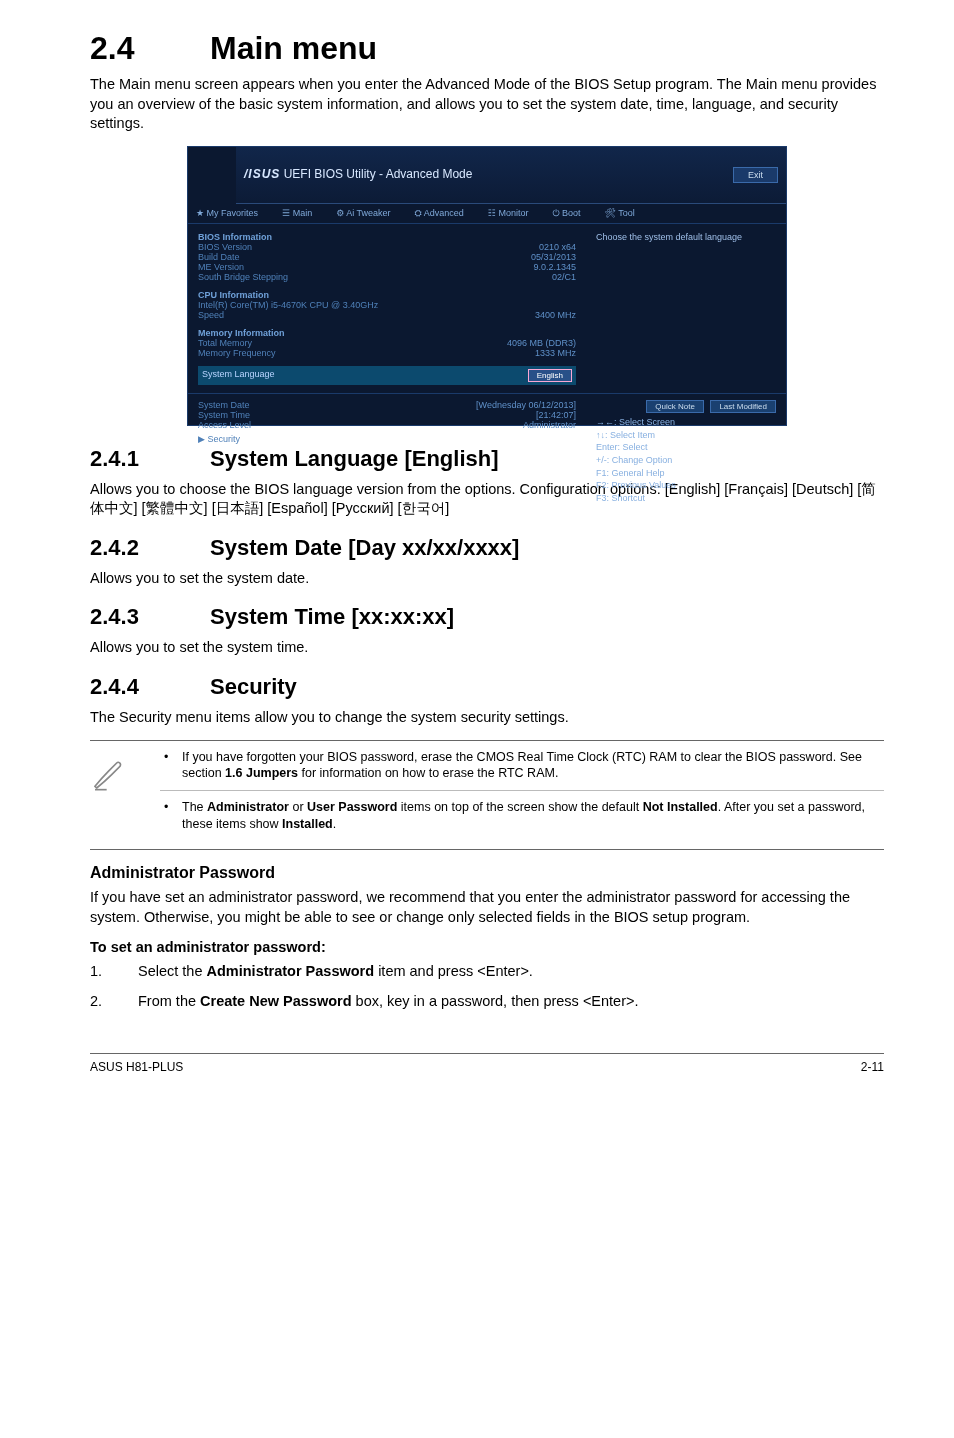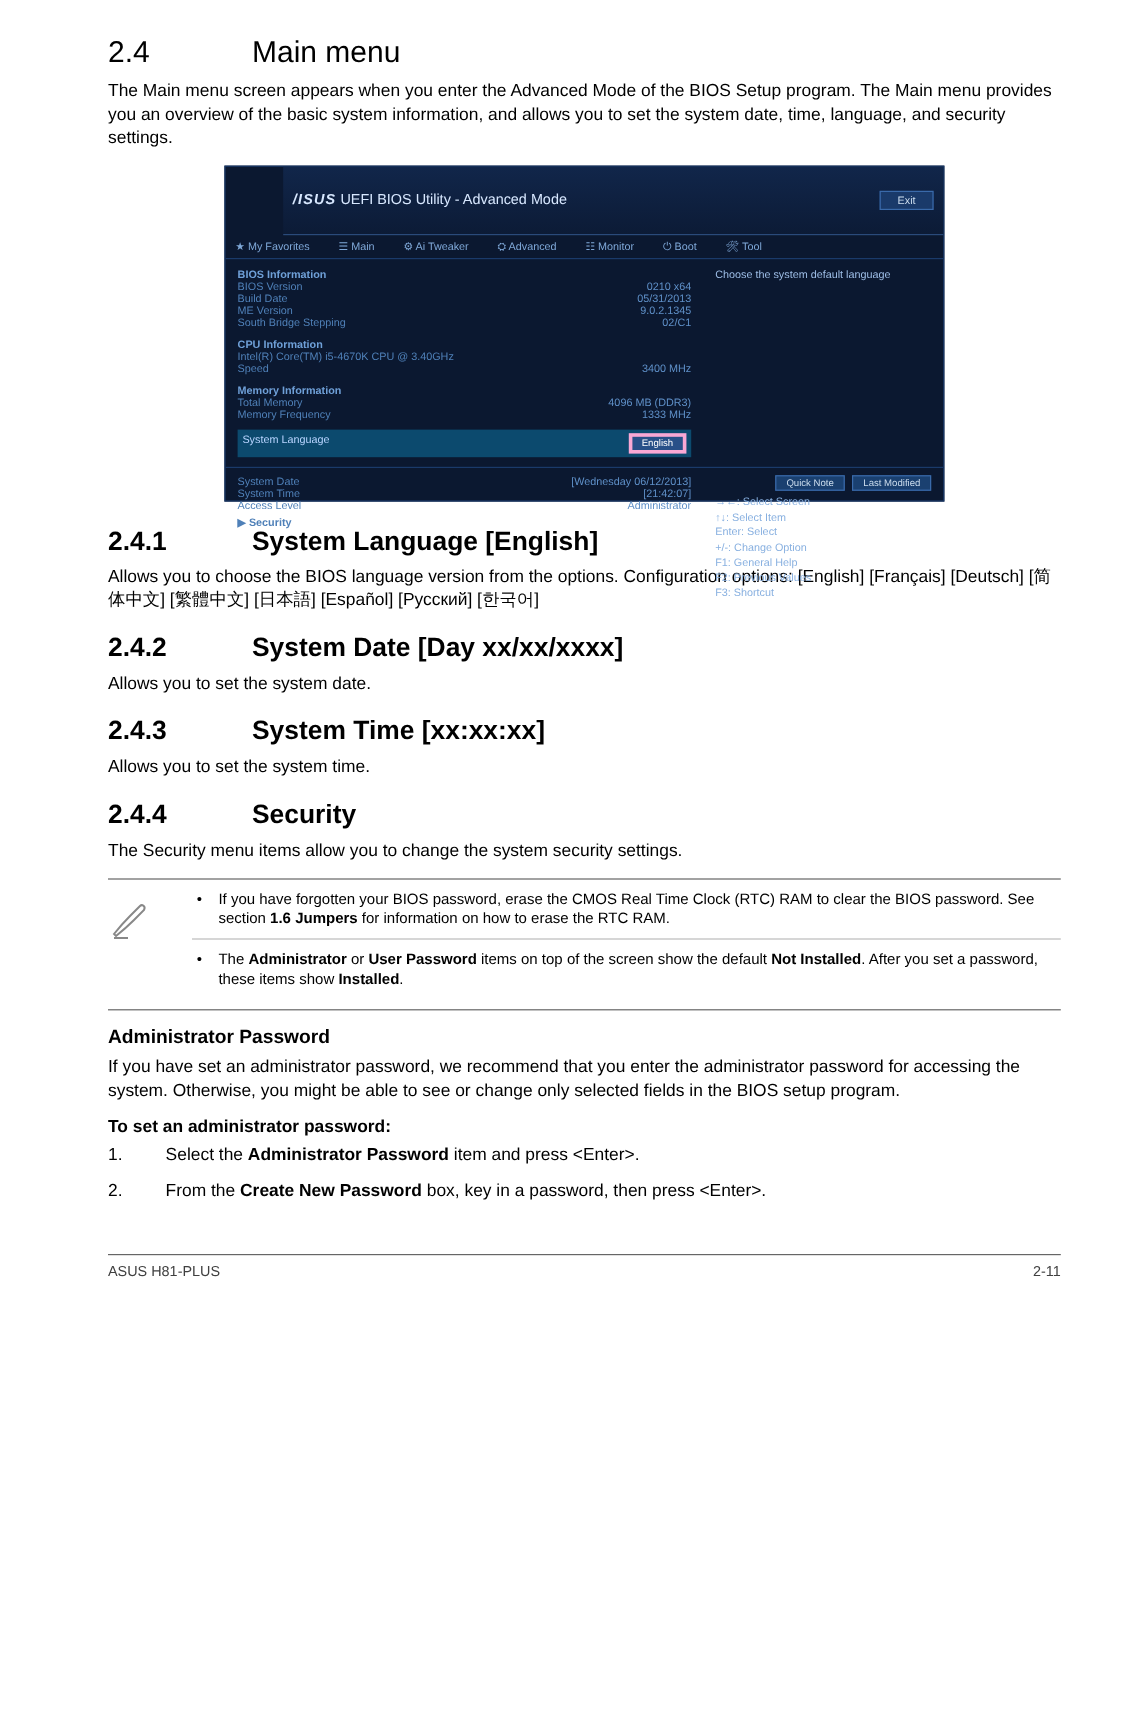--- a/index.html
+++ b/index.html
@@ -4,22 +4,22 @@
 <style>
   * { box-sizing: border-box; margin: 0; padding: 0; }
   body {
     font-family: Arial, Helvetica, sans-serif;
     width: 954px;
     background: #fff;
     padding: 30px 70px 20px 90px;
     color: #000;
   }
   h1.section-title {
-    font-size: 25px;
-    font-weight: normal;
+    font-size: 32px;
+    font-weight: bold;
     margin-bottom: 8px;
   }
   h1.section-title .num { display:inline-block; width:120px; }
   p.body { font-size:14.5px; line-height:1.35; margin-bottom:12px; }
   .bios-shot {
     width:600px; height:280px; margin:10px auto 20px auto;
     background:#0b1830;
     border:1px solid #1a3a6a;
     position:relative;
     font-family: Arial, sans-serif;
@@ -46,21 +46,21 @@
   }
   .bios-tabs span { margin-right:12px; white-space:nowrap;}
   .bios-body { display:flex; }
   .bios-left { flex:1; padding:8px 10px; }
   .bios-right { width:200px; padding:8px 10px; color:#9fbfe8;}
   .bios-group { margin-bottom:8px;}
   .bios-group .hdr { color:#6fa0d8; font-weight:bold; font-size:9px;}
   .bios-row { display:flex; justify-content:space-between; color:#4f80b8;align-items:flex-end;}
   .bios-row .val { color:#5f90c8; text-align:right;}
   .bios-lang-row { display:flex; justify-content:space-between; background:#0c4a6e; padding:3px 4px; margin-top:6px;}
-  .bios-lang-row .lang-btn { background:#285088; color:#fff; font-size:8px; padding:1px 8px; border:3px solid #f9a8d4;}
+  .bios-lang-row .lang-btn { background:#285088; color:#fff; font-size:8px; padding:1px 8px; border:1px solid #f9a8d4;}
   .bios-bottom { border-top:1px solid #1a3a6a; display:flex;}
   .bios-bottom-left { flex:1; padding:6px 10px;}
   .bios-bottom-right { width:200px; padding:6px 10px; color:#88b0e0; line-height:1.4;}
   .bios-note-btn { background:#1a4070; color:#cde; font-size:8px; padding:1px 8px; margin-left:4px; border:1px solid #3a6aaa;}
   h2.sub { font-size:22px; font-weight:bold; margin:16px 0 8px 0;}
   h2.sub .num { display:inline-block; width:120px;}
   h3.subsub { font-size:16px; font-weight:bold; margin:12px 0 6px 0;}
   .note-box {
     display:flex; align-items:flex-start; gap:20px;
     border-top:1px solid #666; border-bottom:1px solid #666;
@@ -70,21 +70,21 @@
   .note-icon svg { width:40px; height:40px;}
   .note-list { list-style:none; font-size:12.5px; line-height:1.35; flex:1;}
   .note-list li { position:relative; padding-left:22px; margin-bottom:8px;}
   .note-list li::before { content:"•"; position:absolute; left:4px; top:0;}
   .note-list li hr { border:none; border-top:1px solid #bbb; margin:8px 0 8px -22px;}
   ol.steps { list-style:none; counter-reset:step; font-size:14.5px; margin:4px 0 0 0;}
   ol.steps li { counter-increment:step; position:relative; padding:0 0 14px 48px;}
   ol.steps li::before { content:counter(step) "."; position:absolute; left:0; top:0;}
   .boldlabel { font-weight:bold; font-size:14.5px; margin:6px 0 8px 0; display:block;}
   .footer {
-    display:flex; justify-content:space-between; font-size:12px; color:#404040;
+    display:flex; justify-content:space-between; font-size:12px; color:#000000;
     border-top:1px solid #666; padding-top:6px; margin-top:30px;
   }
 </style>
 </head>
 <body>
 
 <h1 class="section-title">
   <span class="num">2.4</span><span>Main menu</span>
 </h1>
 <p class="body">The Main menu screen appears when you enter the Advanced Mode of the BIOS Setup program. The Main menu provides you an overview of the basic system information, and allows you to set the system date, time, language, and security settings.</p>
@@ -164,21 +164,21 @@
           <span class="val">[Wednesday 06/12/2013]</span>
         </div>
       <div class="bios-row">
           <span>System Time</span>
           <span class="val">[21:42:07]</span>
         </div>
       <div class="bios-row">
           <span>Access Level</span>
           <span class="val">Administrator</span>
         </div>
-      <div class="bios-row" style="margin-top:4px;font-weight:bold;">
+      <div class="bios-row" style="margin-top:4px;">
           <span>▶ Security</span>
         </div>
     </div>
     <div class="bios-bottom-right">
       <div style="text-align:right; margin-bottom:4px;">
         <span class="bios-note-btn">Quick Note</span>
         <span class="bios-note-btn">Last Modified</span>
       </div>
       <div>→←: Select Screen</div>
       <div>↑↓: Select Item</div>

